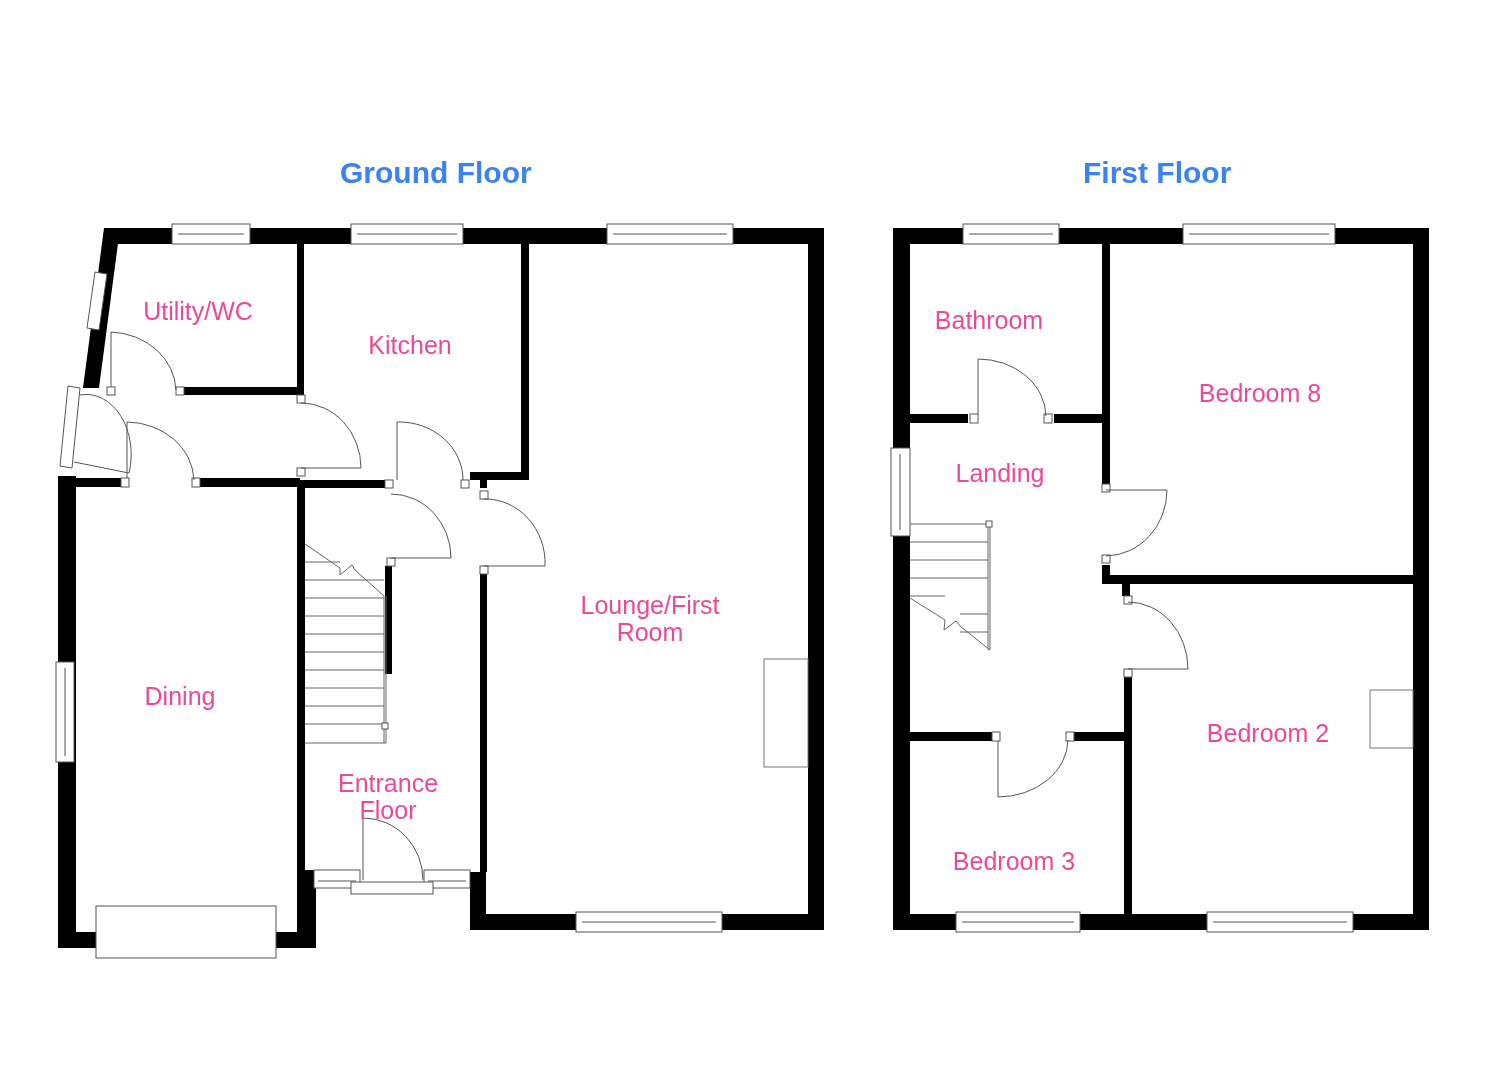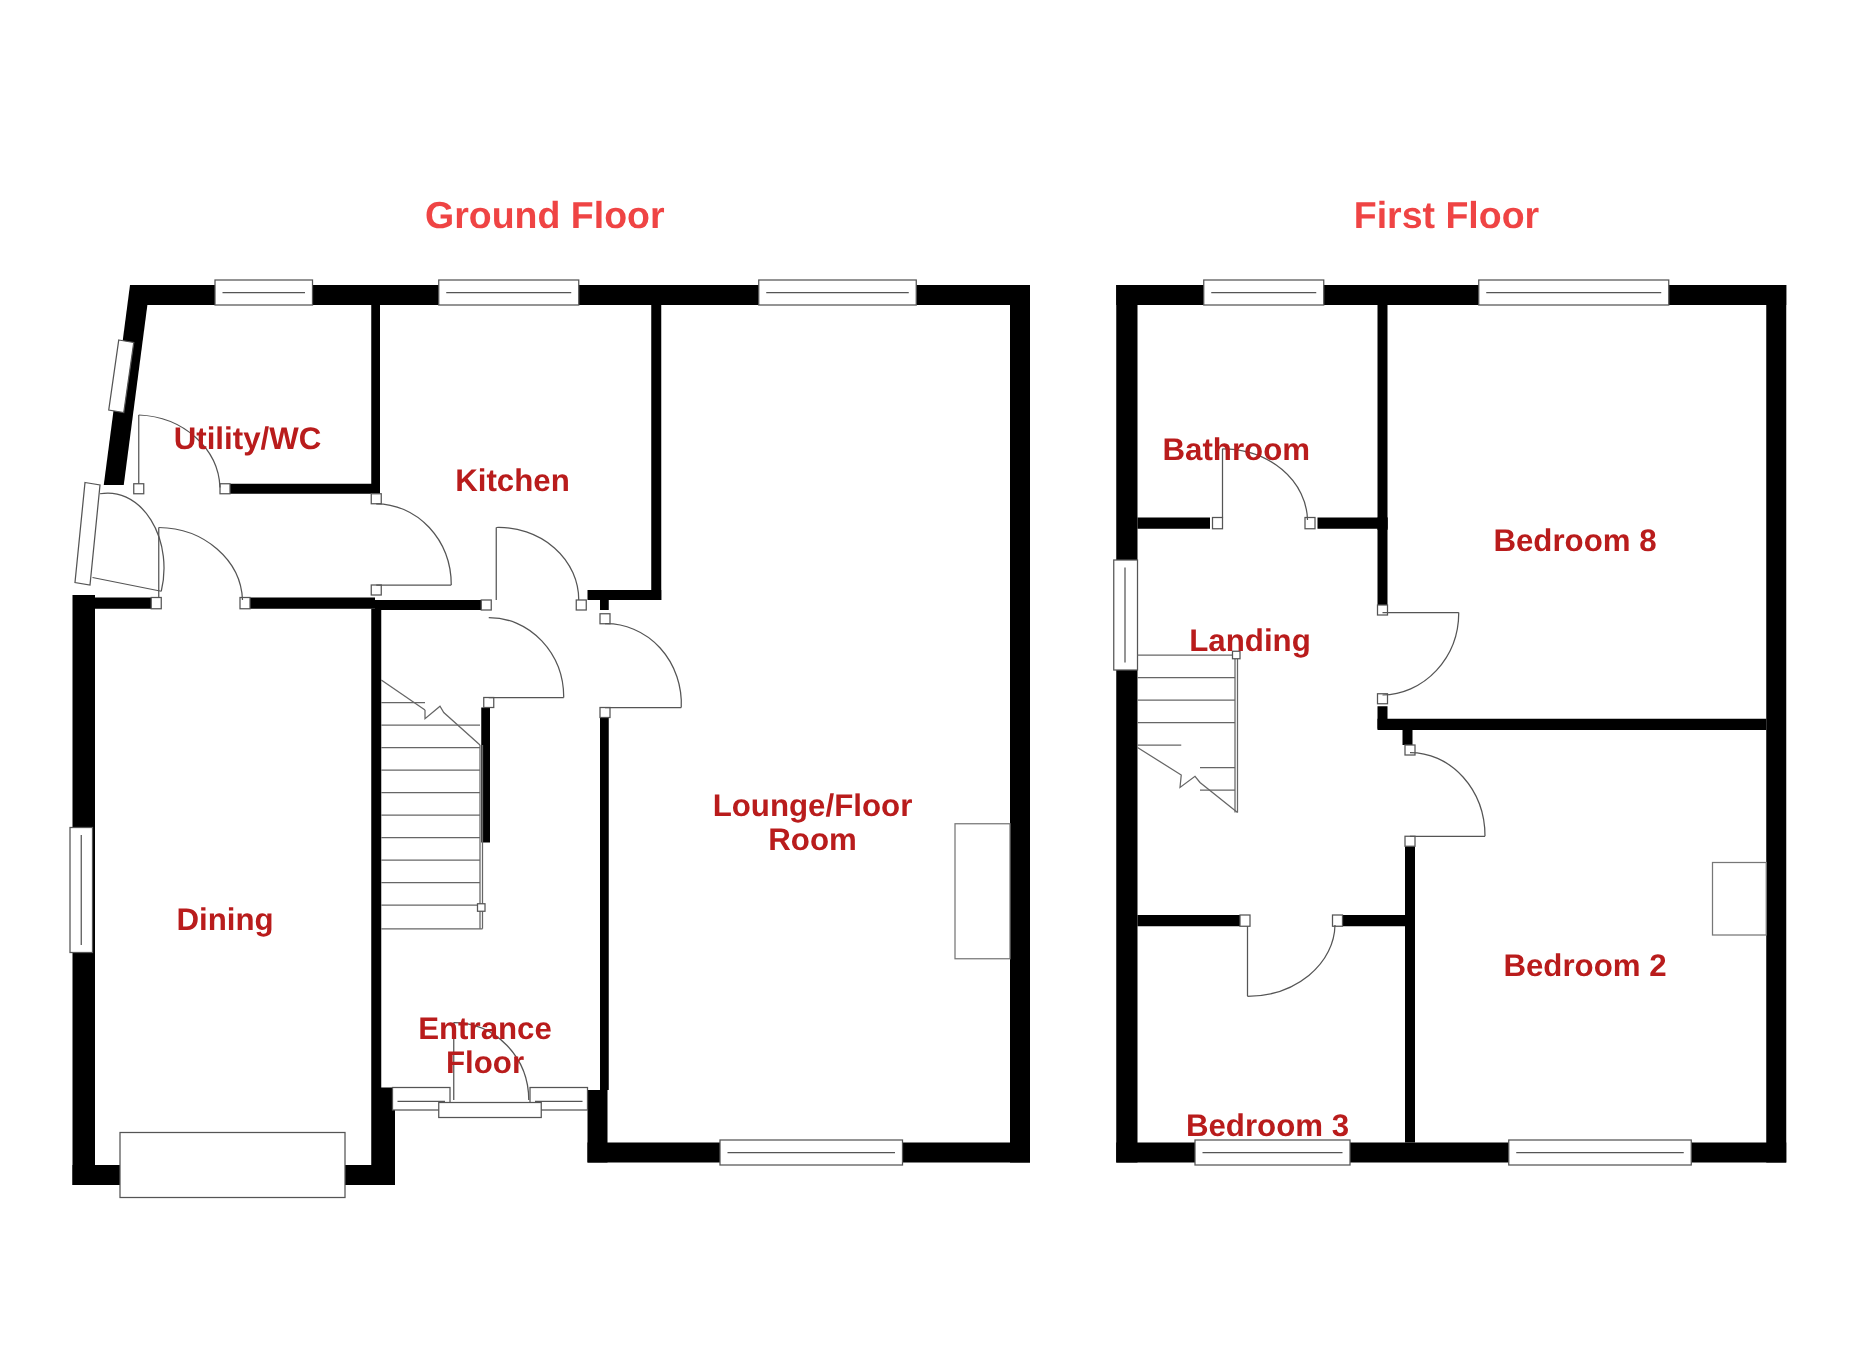--- a/index.html
+++ b/index.html
@@ -5,22 +5,22 @@
   html, body { margin: 0; padding: 0; background: #ffffff; }
   body { width: 1485px; height: 1080px; position: relative; overflow: hidden; font-family: "Liberation Sans", sans-serif; }
   svg { position: absolute; left: 0; top: 0; }
   .wall { fill: #000000; }
   .win { fill: #ffffff; stroke: #555555; stroke-width: 1; }
   .winline { stroke: #555555; stroke-width: 1; fill: none; }
   .door { fill: none; stroke: #555555; stroke-width: 1; }
   .jamb { fill: #ffffff; stroke: #555555; stroke-width: 1; }
   .stair { fill: none; stroke: #666666; stroke-width: 1; }
   .fixture { fill: #ffffff; stroke: #777777; stroke-width: 1; }
-  .lbl { position: absolute; font-weight: bold; color: #b91c1c; text-align: center; line-height: 27px; white-space: pre-line; margin-top: 40px; }
-  .title { position: absolute; font-weight: bold; color: #ef4444; font-size: 30px; }
+  .lbl { position: absolute; font-weight: normal; color: #ec4899; text-align: center; line-height: 27px; white-space: pre-line; }
+  .title { position: absolute; font-weight: bold; color: #3b82f6; font-size: 30px; }
   .room { font-size: 25px; }
 </style>
 </head>
 <body>
 
 <svg width="1485" height="1080" viewBox="0 0 1485 1080">
 
   <g>
 
     <rect class="wall" x="106" y="228" width="718" height="16"></rect>
@@ -198,21 +198,21 @@
 
     <rect class="fixture" x="1370" y="690" width="43" height="58"></rect>
   </g>
 </svg>
 
 <div class="title" style="left:340px; top:156px;">Ground Floor</div>
 <div class="title" style="left:1083px; top:156px;">First Floor</div>
 
 <div class="lbl room" style="left:120px; top:298px; width:156px;">Utility/WC</div>
 <div class="lbl room" style="left:330px; top:332px; width:160px;">Kitchen</div>
-<div class="lbl room" style="left:540px; top:592px; width:220px;">Lounge/Floor
+<div class="lbl room" style="left:540px; top:592px; width:220px;">Lounge/First
 Room</div>
 <div class="lbl room" style="left:100px; top:683px; width:160px;">Dining</div>
 <div class="lbl room" style="left:306px; top:770px; width:164px;">Entrance
 Floor</div>
 
 <div class="lbl room" style="left:905px; top:307px; width:168px;">Bathroom</div>
 <div class="lbl room" style="left:920px; top:460px; width:160px;">Landing</div>
 <div class="lbl room" style="left:1170px; top:380px; width:180px;">Bedroom 8</div>
 <div class="lbl room" style="left:1178px; top:720px; width:180px;">Bedroom 2</div>
 <div class="lbl room" style="left:924px; top:848px; width:180px;">Bedroom 3</div>

